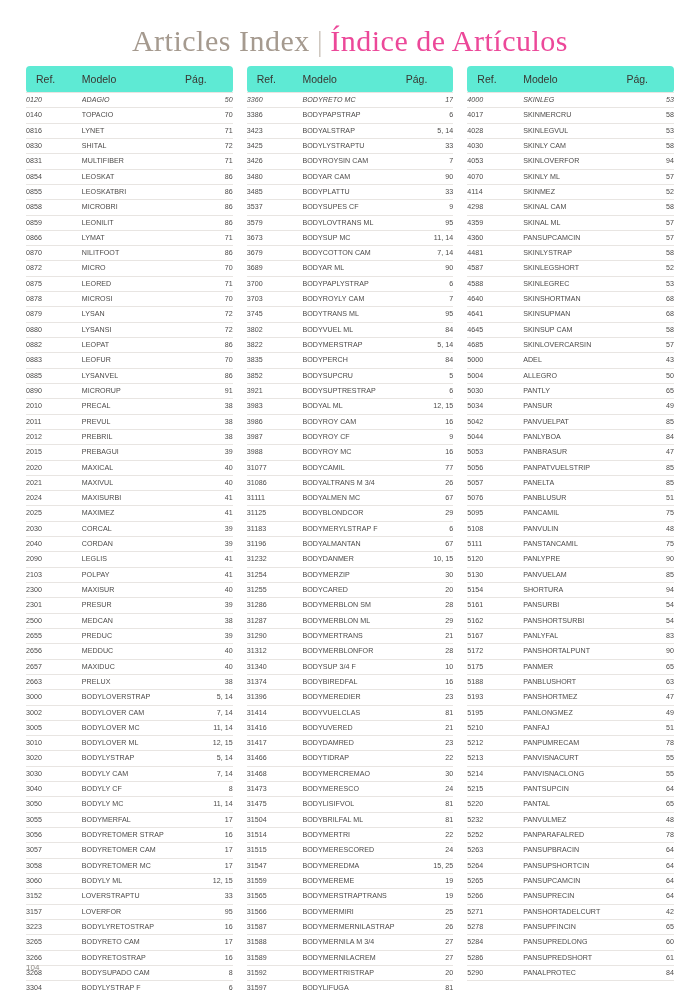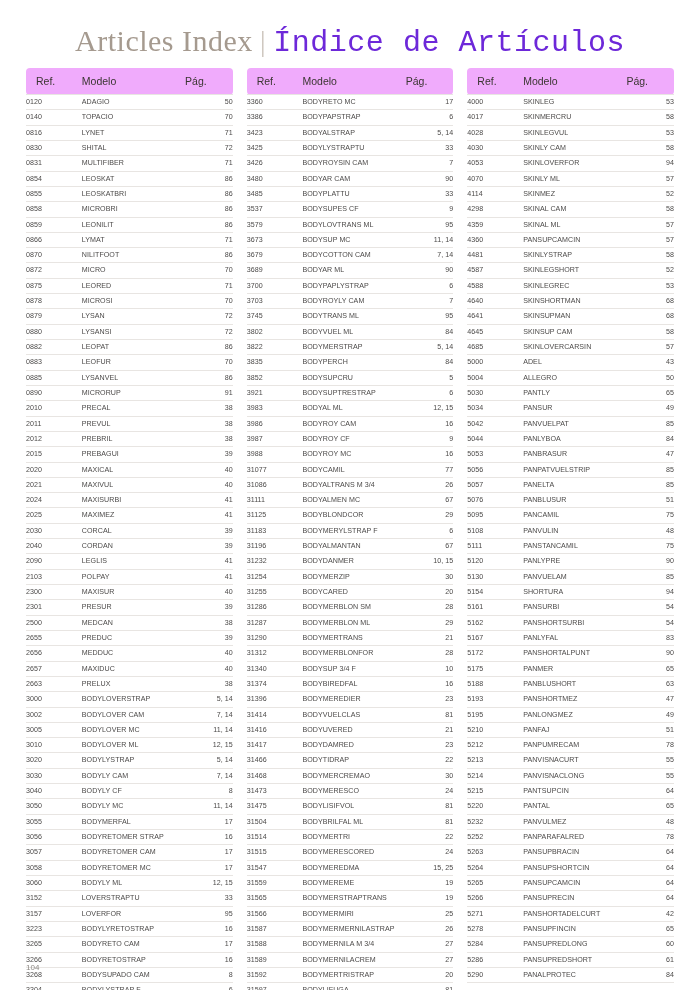--- a/index.html
+++ b/index.html
@@ -38,43 +38,42 @@
   .title-en {
     color: #a59a8f;
     font-weight: normal;
   }
   .title-sep {
     color: #cfc8c0;
     font-weight: normal;
     padding: 0 7px;
   }
   .title-es {
-    color: #6d28d9;
+    color: #ec4899;
     font-weight: normal;
-    font-family: Liberation Mono, monospace;
   }
   
   .columns {
     display: flex;
     flex-direction: row;
     padding: 0 26px;
     gap: 14px;
     box-sizing: border-box;
   }
   .col {
     flex: 1 1 0;
     min-width: 0;
   }
   .tbl {
     width: 100%;
     border-collapse: collapse;
     table-layout: fixed;
   }
   .thead-row th {
-    background: #f0abfc;
+    background: #5eead4;
     color: #3a3531;
     font-family: "Liberation Sans", sans-serif;
     font-size: 10.5px;
     font-weight: normal;
     text-align: left;
     padding: 7px 0 7px 0;
     height: 24px;
     box-sizing: border-box;
     vertical-align: middle;
   }
@@ -101,20 +100,21 @@
     height: 14.32px;
     line-height: 14.32px;
     border-bottom: 0.6px solid #e8e5e2;
     white-space: nowrap;
     overflow: hidden;
     font-family: "Liberation Sans", sans-serif;
     letter-spacing: 0.05px;
   }
   .tbl tbody tr:first-child td {
     border-top: 0.6px solid #e8e5e2;
+    font-style: italic;
   }
   td.c-ref {
     padding-left: 10px;
     width: 27%;
   }
   td.c-mod {
     width: 49%;
   }
   td.c-pag {
     text-align: right;

